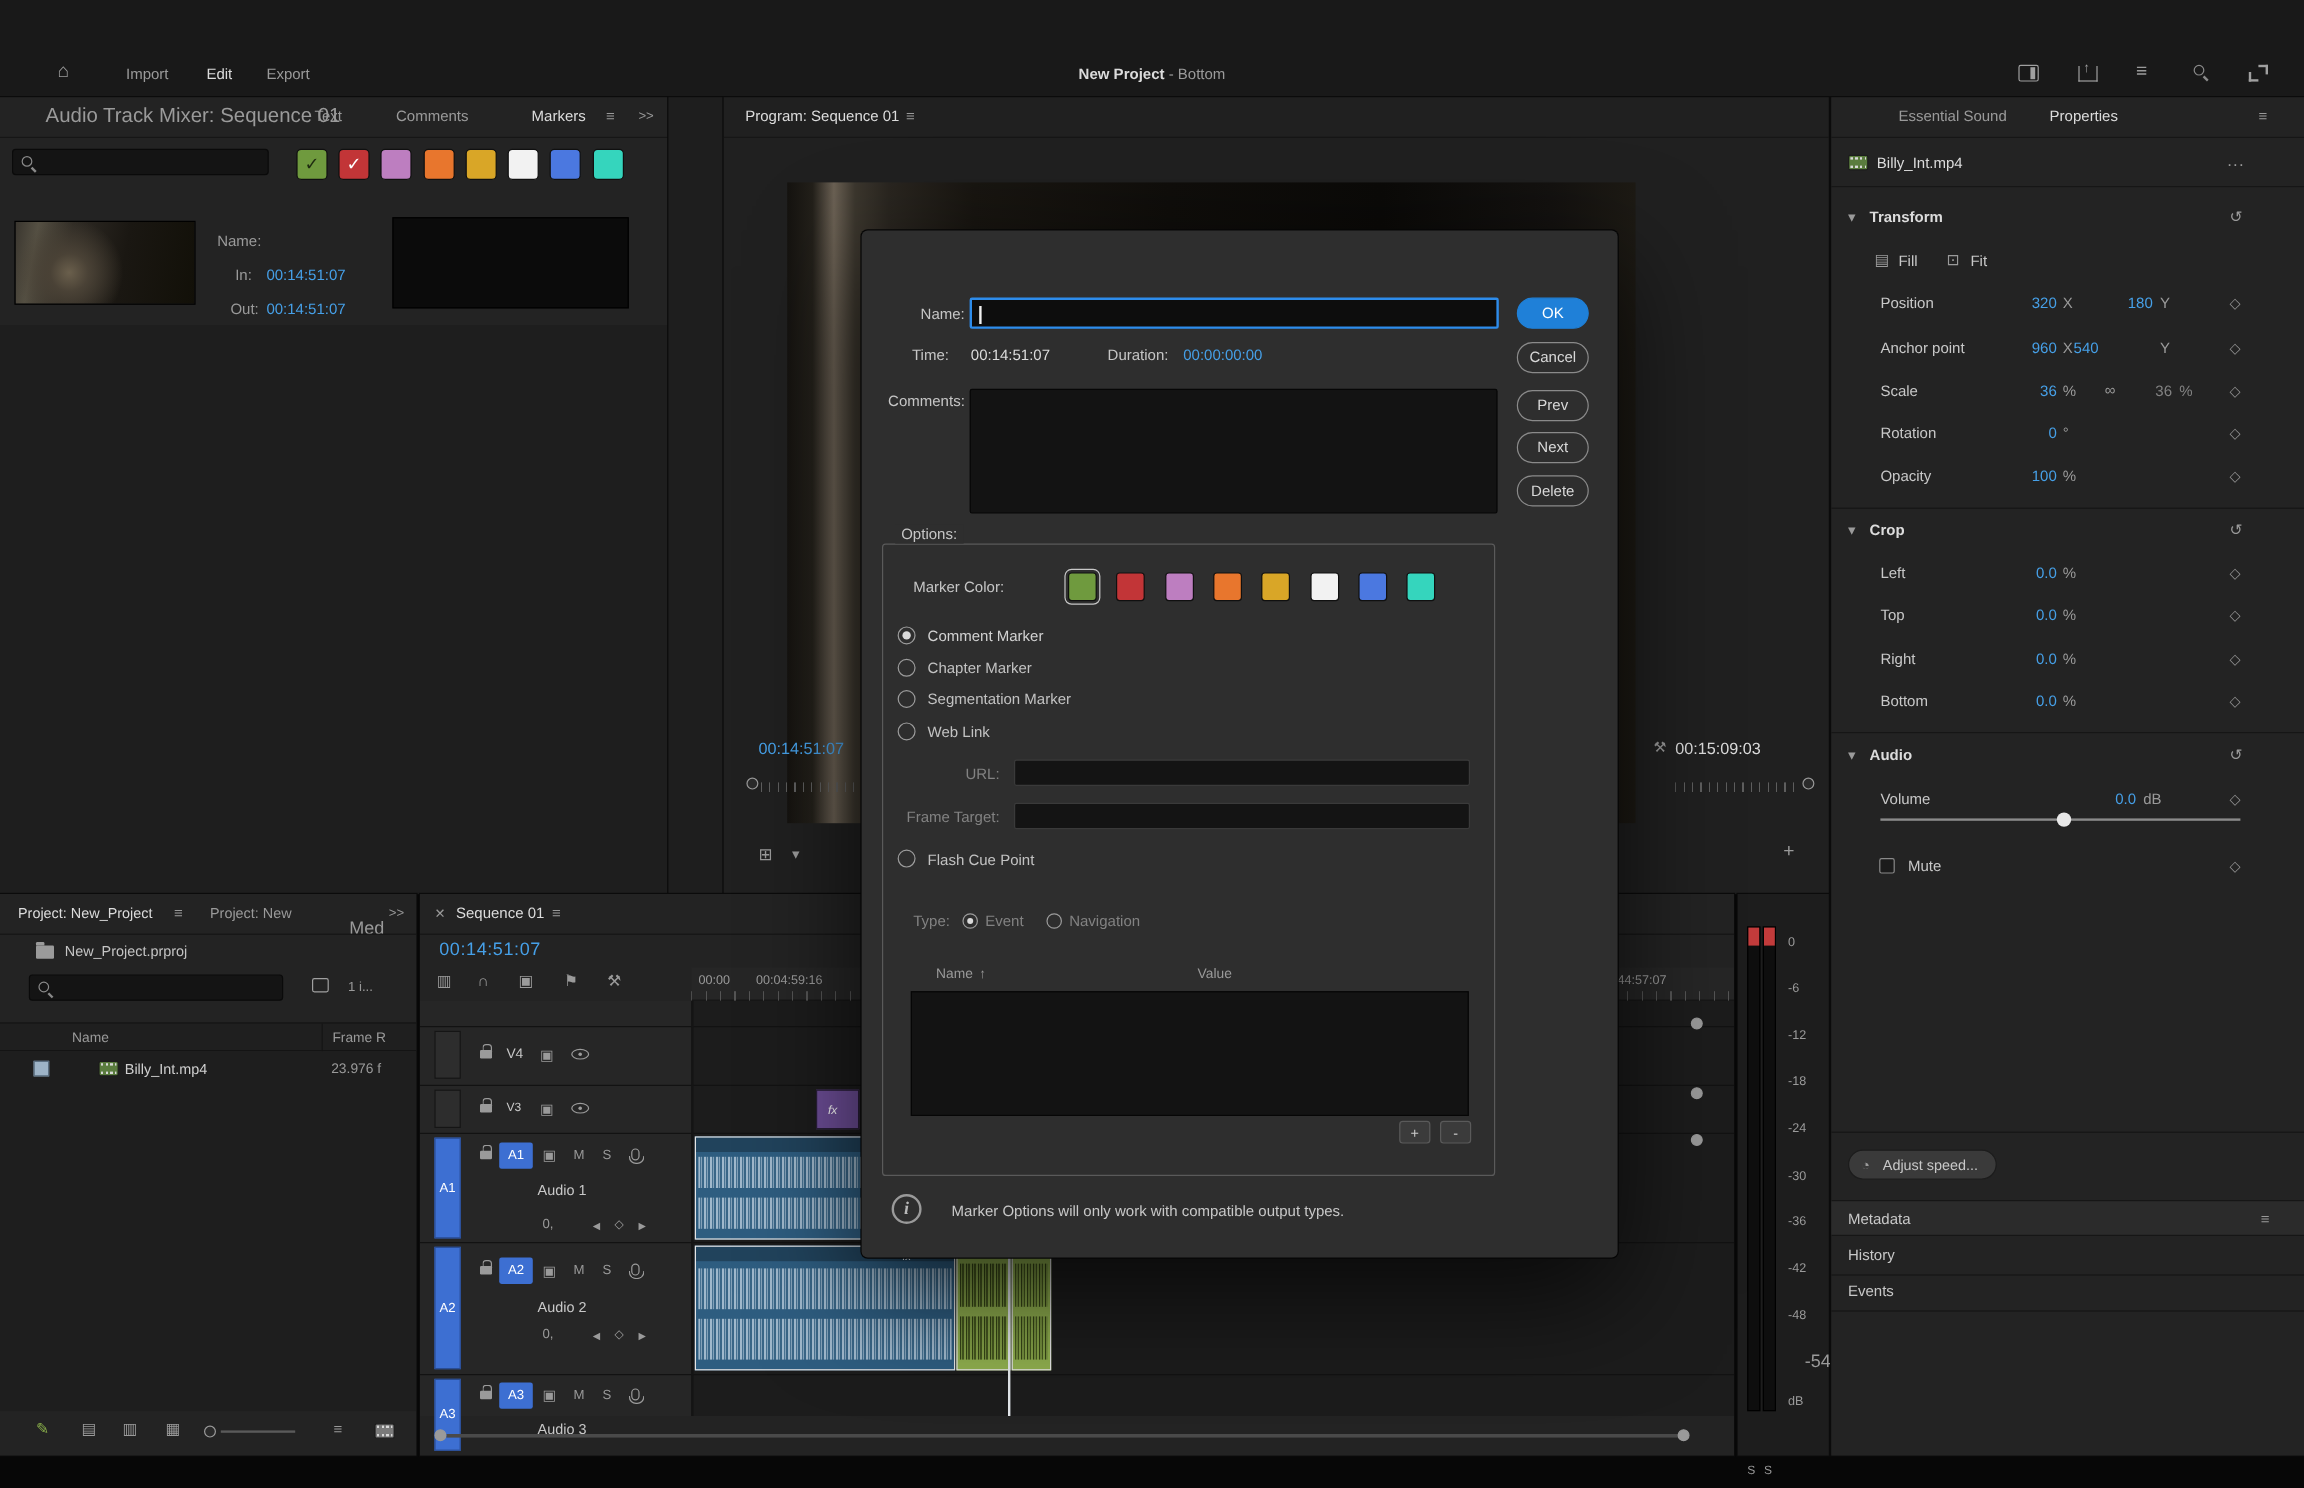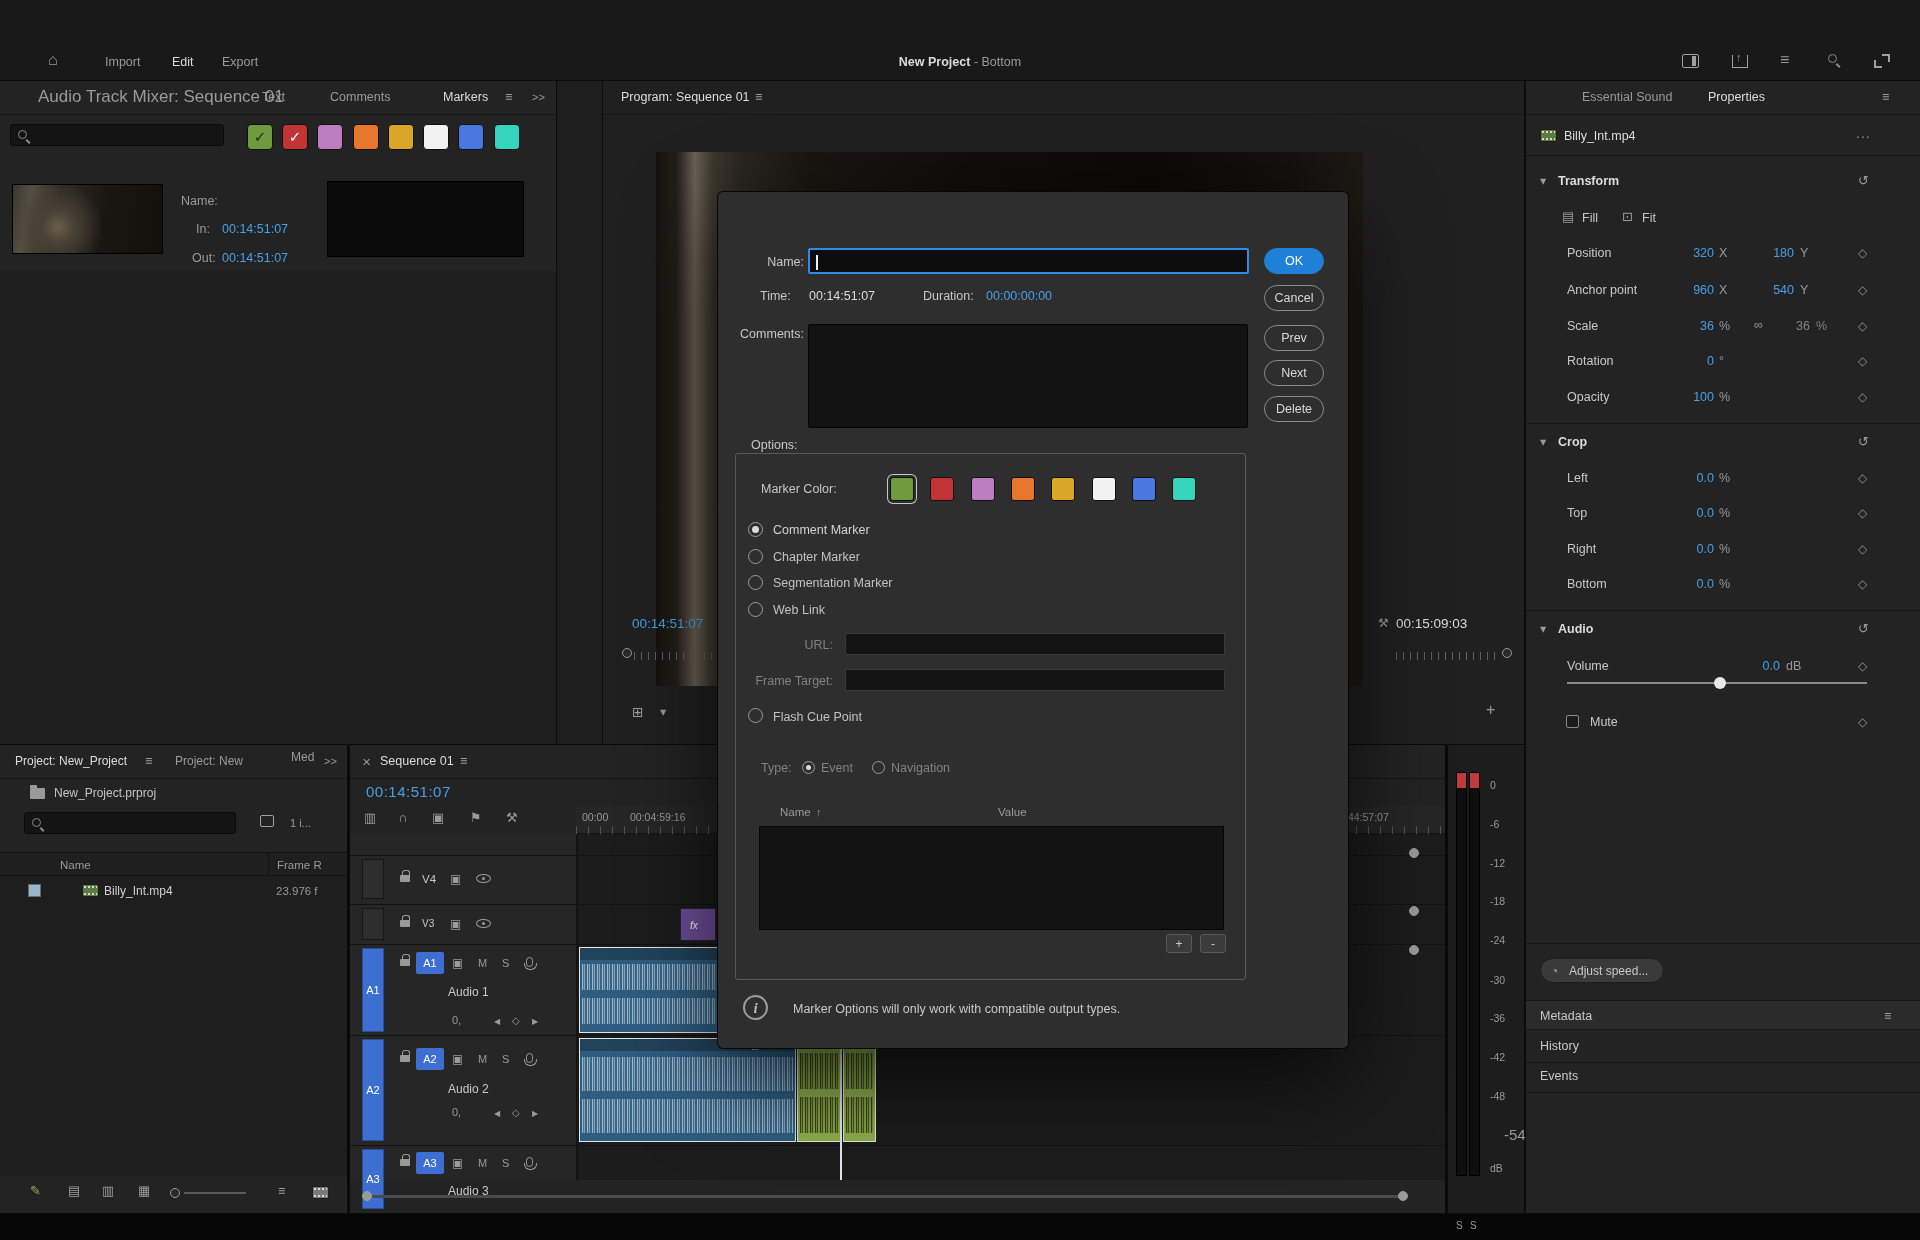--- a/index.html
+++ b/index.html
@@ -158,21 +158,21 @@
 
     <span class="t dim" style="left:29px;top:623px;font-size:14px">⊞</span>
     <span class="t dim" style="left:57px;top:623px">▾</span>
     <span class="t dim" style="left:883px;top:621px;font-size:16px">+</span>
   </div>
 
   <div class="panel" style="left:0;top:745px;width:347px;height:468px;overflow:hidden">
     <span class="t wh tabtext" style="left:15px;top:8px;font-size:12px">Project: New_Project</span>
     <span class="t dim" style="left:145px;top:8px">≡</span>
     <span class="t dim tabtext" style="left:175px;top:8px;font-size:12px">Project: New</span>
-    <span class="t dim tabtext" style="left:291px;top:4px;font-size:12px">Med</span>
+    <span class="t dim tabtext" style="left:291px;top:21px;font-size:15px">Med</span>
     <span class="t dim" style="left:324px;top:8px;font-size:11px">&gt;&gt;</span>
     <div class="hline" style="left:0;top:33px;width:347px"></div>
 
     <div class="i-folder" style="left:30px;top:43px"></div>
     <span class="t" style="left:54px;top:40px;font-size:12px;color:#c4c4c4">New_Project.prproj</span>
 
     <div class="searchbox" style="left:24px;top:67px;width:212px;height:22px">
       <div class="i-mag" style="left:7px;top:5px"></div>
       <input style="position: absolute; left: 22px; top: 1px; width: 183px; height: 18px; background: transparent; border: none; color: rgb(221, 221, 221); font-family: inherit; font-size: 12px; outline: none;" value="">
     </div>
@@ -366,21 +366,21 @@
     <span class="t" style="left:41px;top:164px">Position</span>
     <span class="t blue" style="left:114px;top:164px;width:74px;text-align:right">320</span>
     <span class="t dim" style="left:193px;top:164px">X</span>
     <span class="t blue" style="left:202px;top:164px;width:66px;text-align:right">180</span>
     <span class="t dim" style="left:274px;top:164px">Y</span>
     <span class="t diamond" style="left:332px;top:164px">◇</span>
 
     <span class="t" style="left:41px;top:201px">Anchor point</span>
     <span class="t blue" style="left:114px;top:201px;width:74px;text-align:right">960</span>
     <span class="t dim" style="left:193px;top:201px">X</span>
-    <span class="t blue" style="left:202px;top:201px;width:66px;text-align:right">540</span>
+    <span class="t blue" style="left:202px;top:201px;width:66px;text-align:left">540</span>
     <span class="t dim" style="left:274px;top:201px">Y</span>
     <span class="t diamond" style="left:332px;top:201px">◇</span>
 
     <span class="t" style="left:41px;top:237px">Scale</span>
     <span class="t blue" style="left:114px;top:237px;width:74px;text-align:right">36</span>
     <span class="t dim" style="left:193px;top:237px">%</span>
     <span class="t dim" style="left:228px;top:236px">∞</span>
     <span class="t dis" style="left:244px;top:237px;width:40px;text-align:right">36</span>
     <span class="t dis" style="left:290px;top:237px">%</span>
     <span class="t diamond" style="left:332px;top:237px">◇</span>

